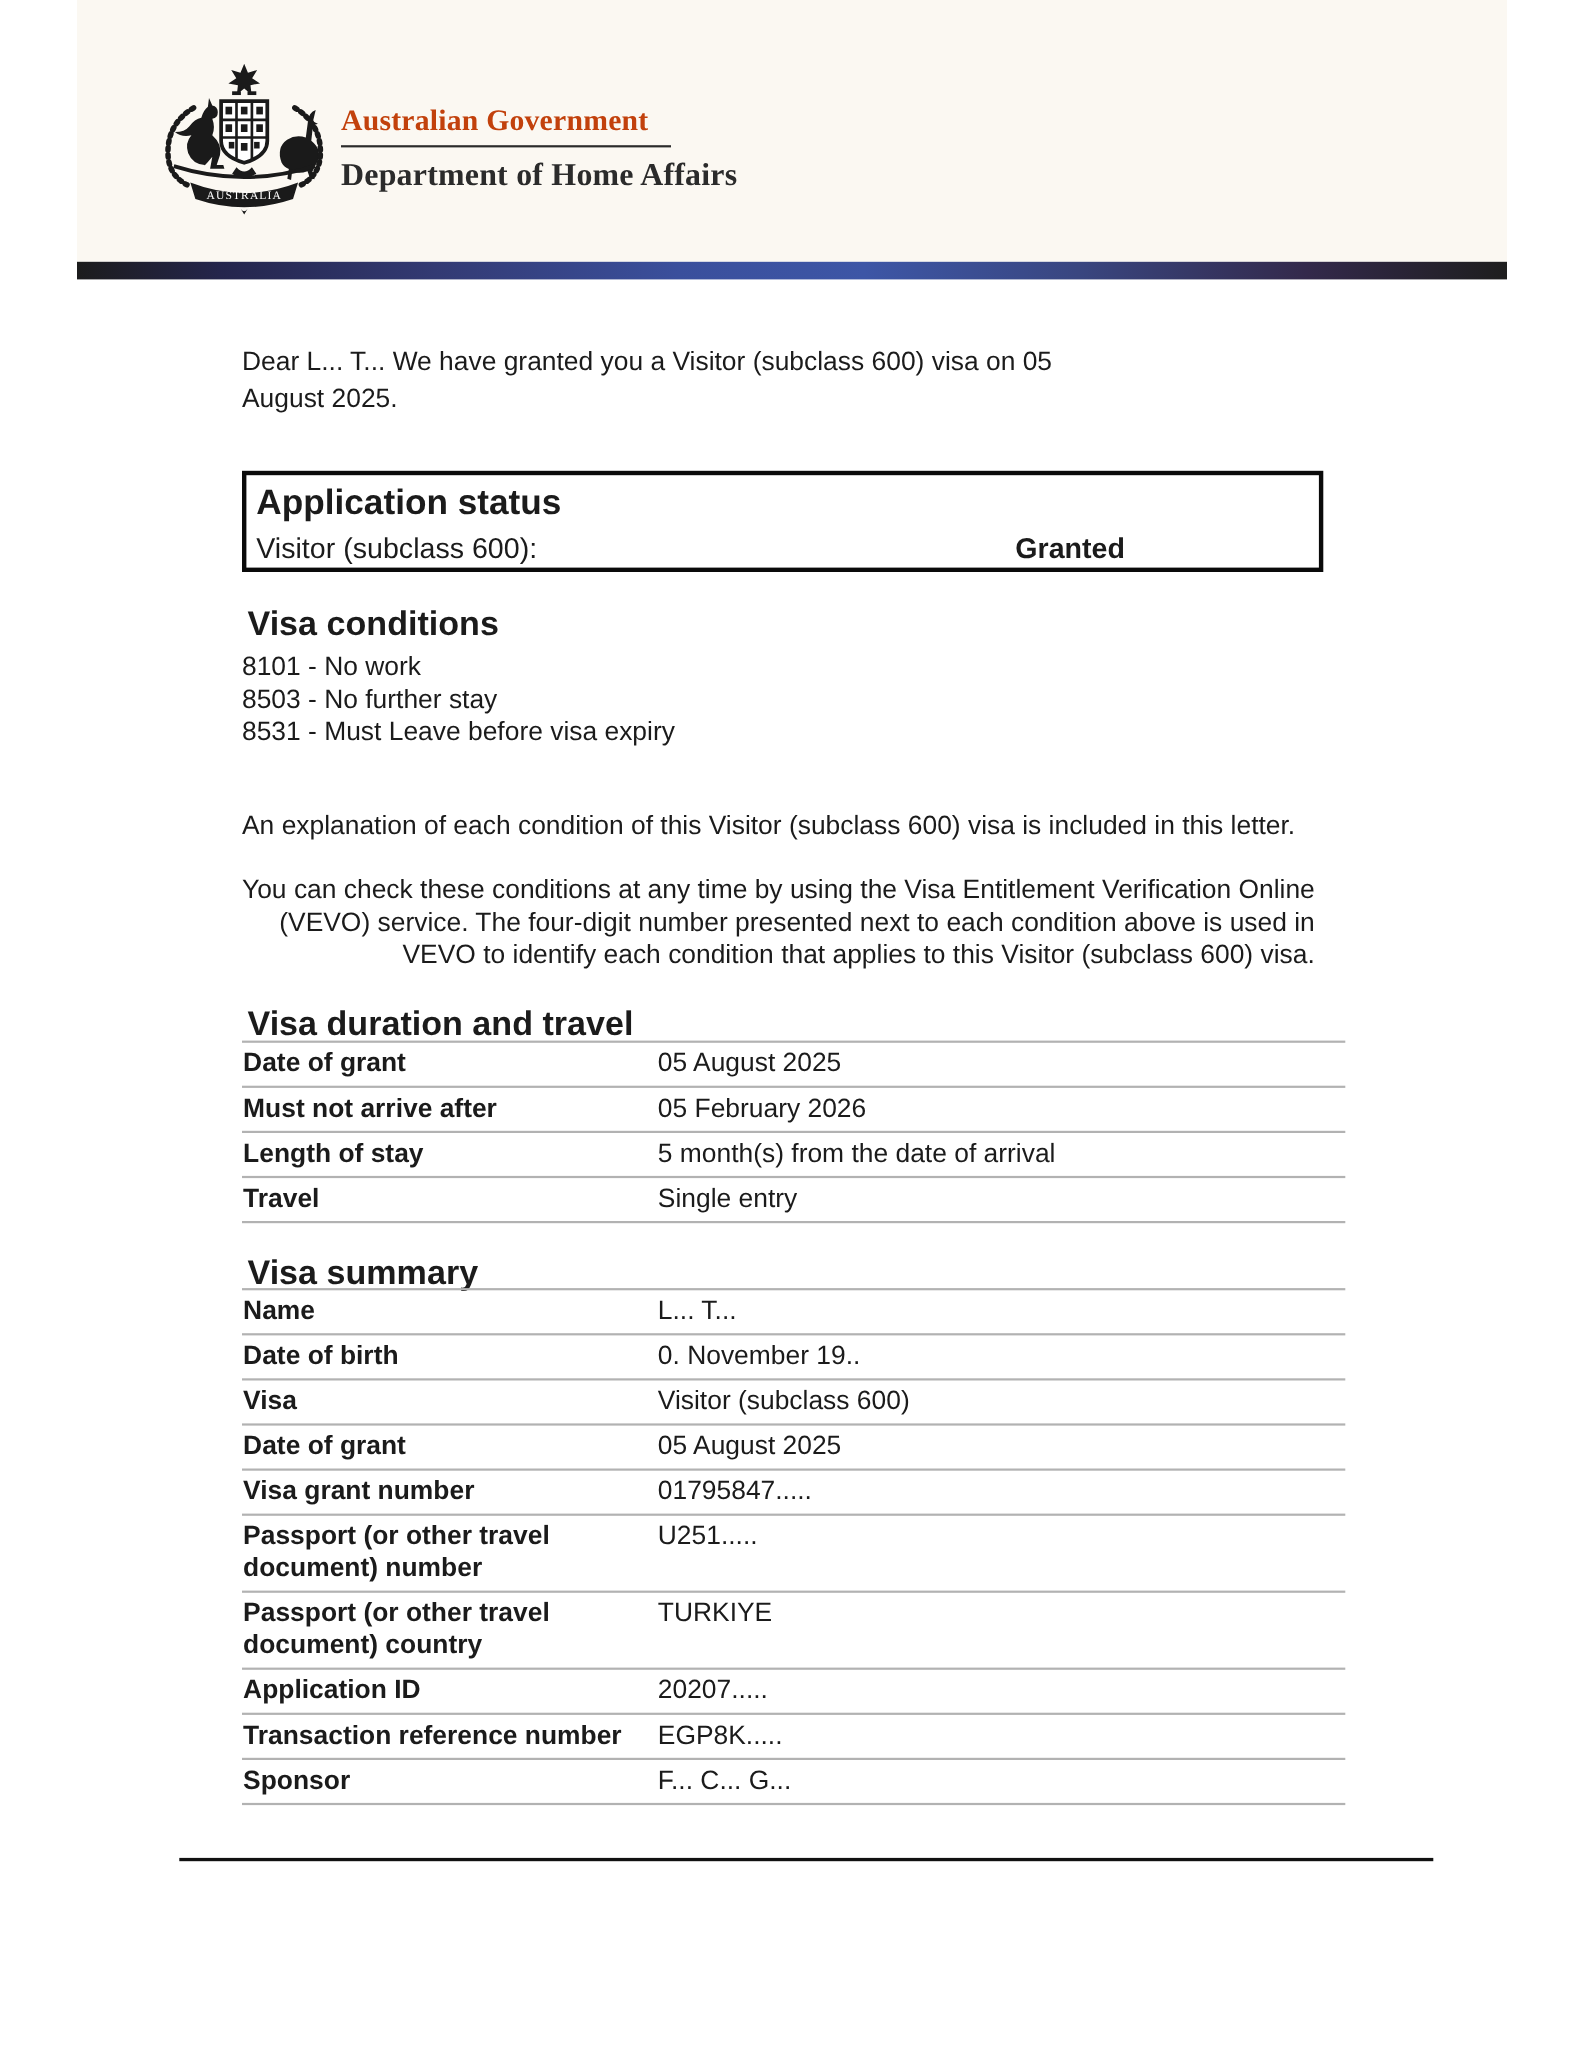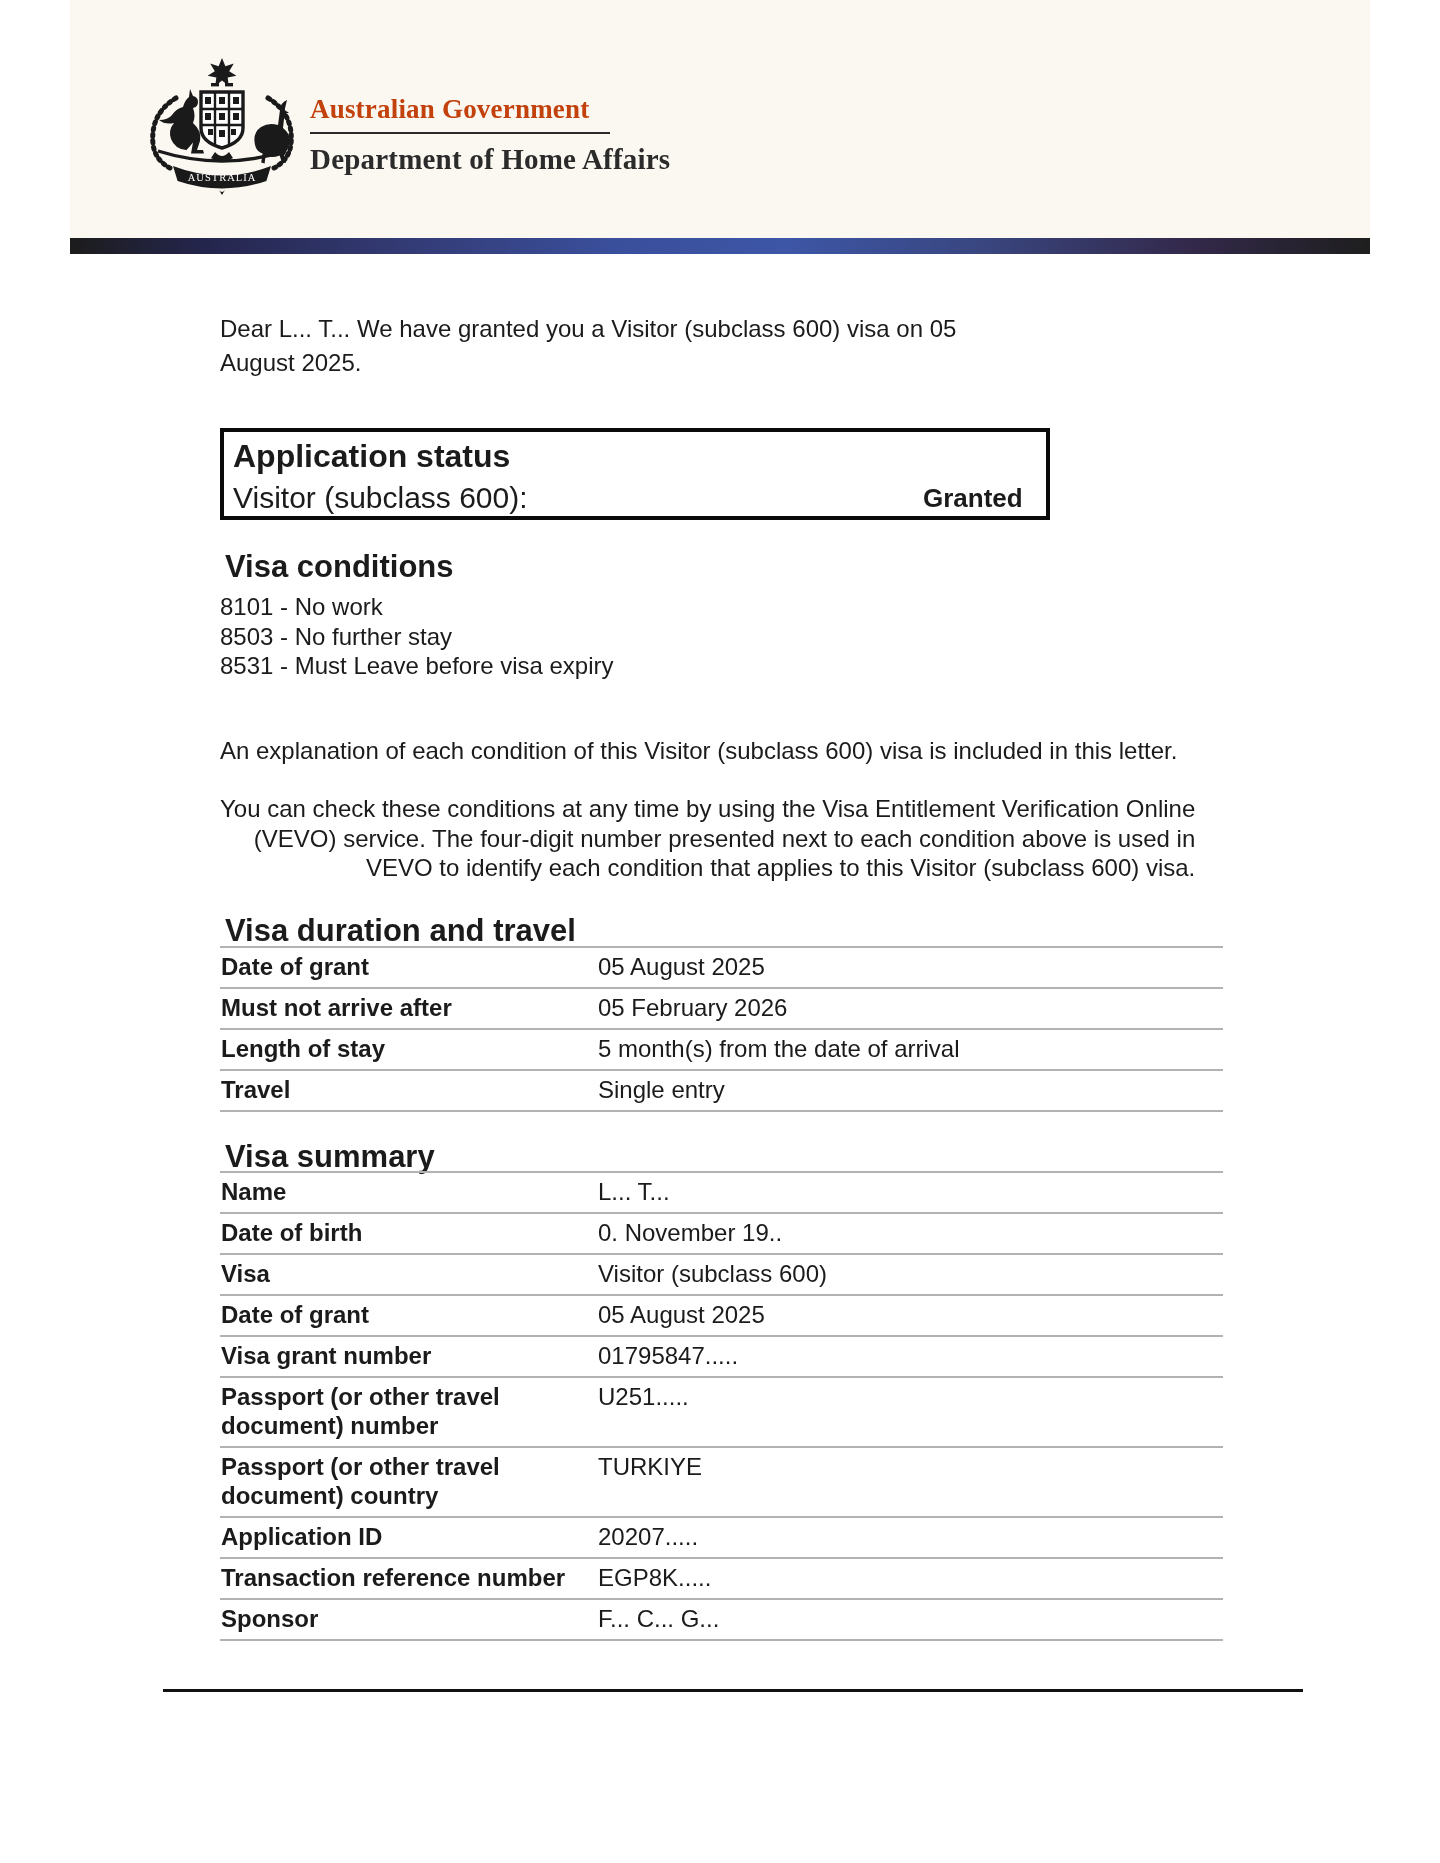--- a/index.html
+++ b/index.html
@@ -64,32 +64,32 @@
     left: 220px; top: 312px;
     font-size: 24px;
     line-height: 34px;
     white-space: pre;
   }
 
   
   .status-box {
     position: absolute;
     left: 220px; top: 428px;
-    width: 830px; height: 92px;
+    width: 983px; height: 92px;
     border: 4px solid #0a0a0a;
     background: #ffffff;
     padding: 4px 0 0 9px;
   }
   .status-title {
     font-size: 32px;
     font-weight: bold;
     line-height: 40px;
   }
   .status-row { position: relative; margin-top: 6px; }
-  .status-visa-label { font-size: 30px; line-height: 32px; }
+  .status-visa-label { font-size: 26px; line-height: 32px; }
   .status-value {
     position: absolute;
     left: 690px; top: 0;
     font-size: 26px;
     font-weight: bold;
     line-height: 32px;
   }
 
   
   .section-heading {

